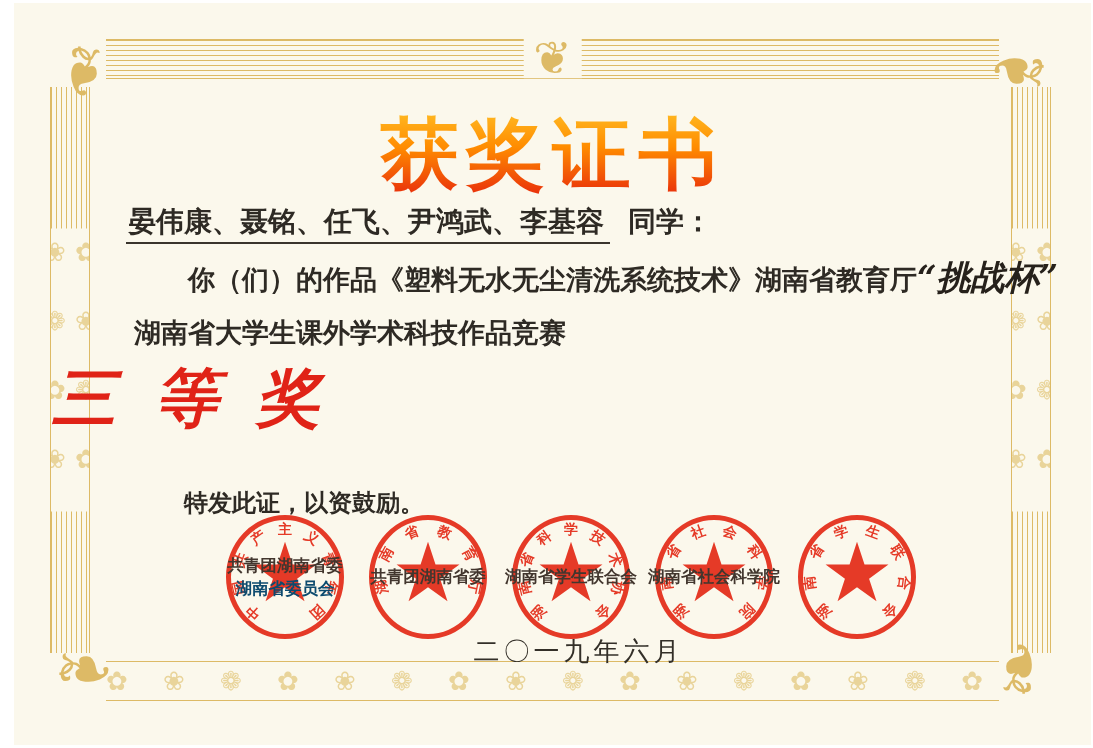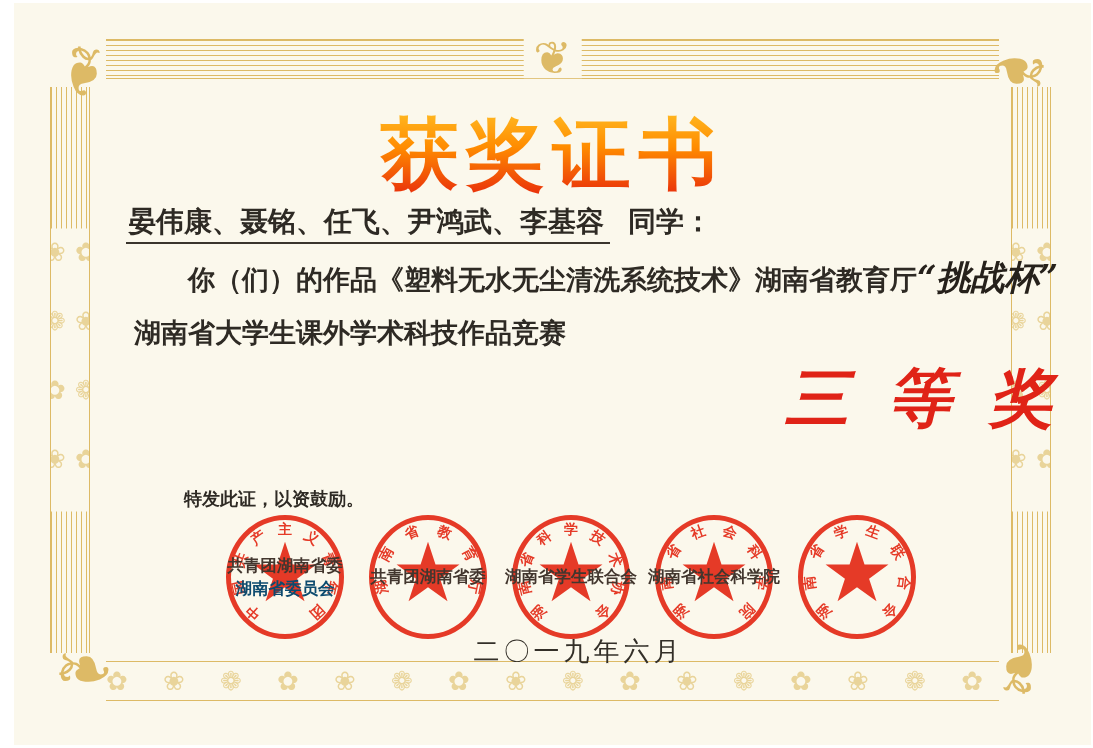--- a/index.html
+++ b/index.html
@@ -45,26 +45,26 @@
     -webkit-background-clip:text;background-clip:text;color:transparent;-webkit-text-fill-color:transparent;}
 
   
   .names-line{position:absolute;left:112px;top:200px;font-size:28px;font-weight:bold;color:var(--ink);}
   .names-line .recipients{border-bottom:2px solid #3a352d;padding:0 6px 5px 2px;}
   .names-line .suffix{margin-left:18px;}
   .body-line1{position:absolute;left:120px;top:252px;white-space:nowrap;font-size:27px;
     font-weight:bold;color:var(--ink);text-indent:54px;}
   .cup{font-family:"DejaVu Serif",serif;font-style:italic;font-weight:900;font-size:34px;color:#26211b;}
   .body-line2{position:absolute;left:120px;top:312px;font-size:27px;font-weight:bold;color:var(--ink);}
-  .award{position:absolute;top:352px;left:0;width:100%;text-align:right;
+  .award{position:absolute;top:352px;left:0;width:100%;text-align:left;
     font-family:"DejaVu Serif",serif;font-style:italic;font-weight:900;font-size:64px;
     letter-spacing:38px;text-indent:38px;color:var(--award-red);}
   .advisor-line{position:absolute;left:170px;top:446px;font-size:26px;font-weight:bold;color:var(--ink);}
   .advisor-line .adv-names{margin-left:14px;}
-  .closing-line{position:absolute;left:170px;top:484px;font-size:18px;font-weight:bold;color:var(--ink);}
+  .closing-line{position:absolute;left:170px;top:484px;font-size:24px;font-weight:bold;color:var(--ink);}
   .issue-date{position:absolute;top:631px;left:26px;width:100%;text-align:center;
     font-size:26px;letter-spacing:4px;color:#332f28;}
 
   
   .seals-row{position:absolute;left:212px;top:512px;display:flex;gap:25px;z-index:5;}
   .seal{position:relative;width:118px;height:124px;border:5px solid var(--seal-red);
     border-radius:50%;flex:none;}
   .ring-char{position:absolute;left:50%;top:50%;font-size:14px;font-weight:bold;
     color:var(--seal-red);line-height:1;}
   .seal-star{position:absolute;left:50%;top:50%;transform:translate(-50%,-55%);

